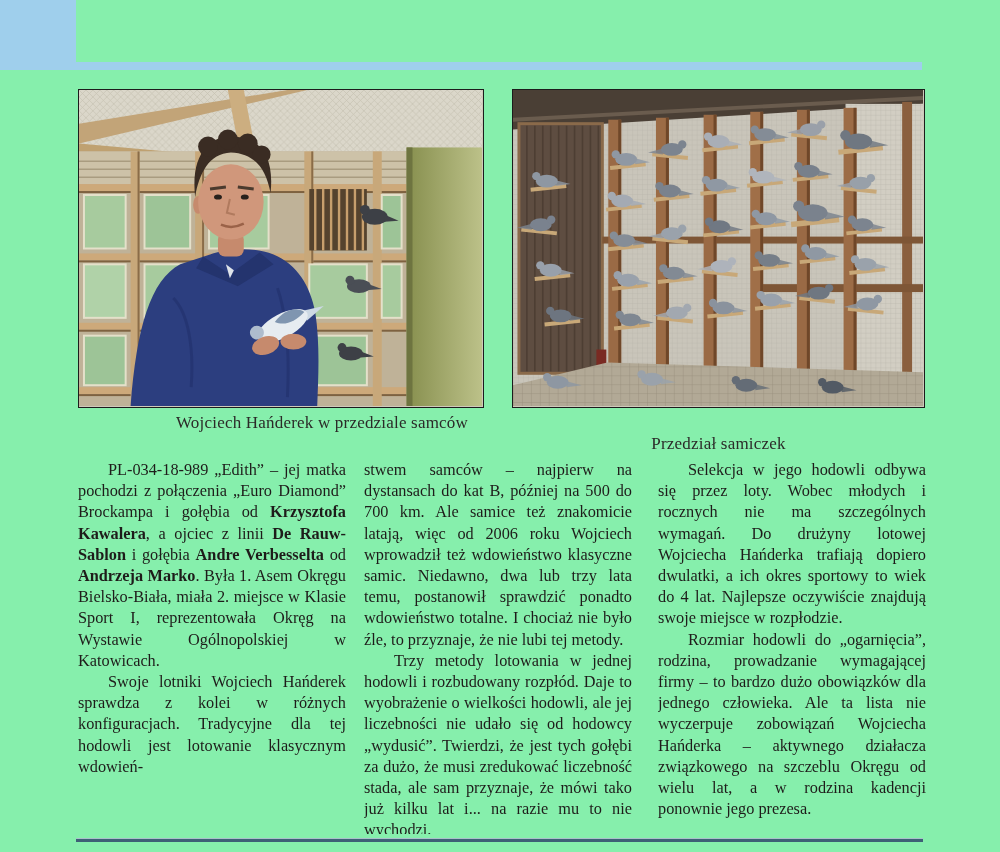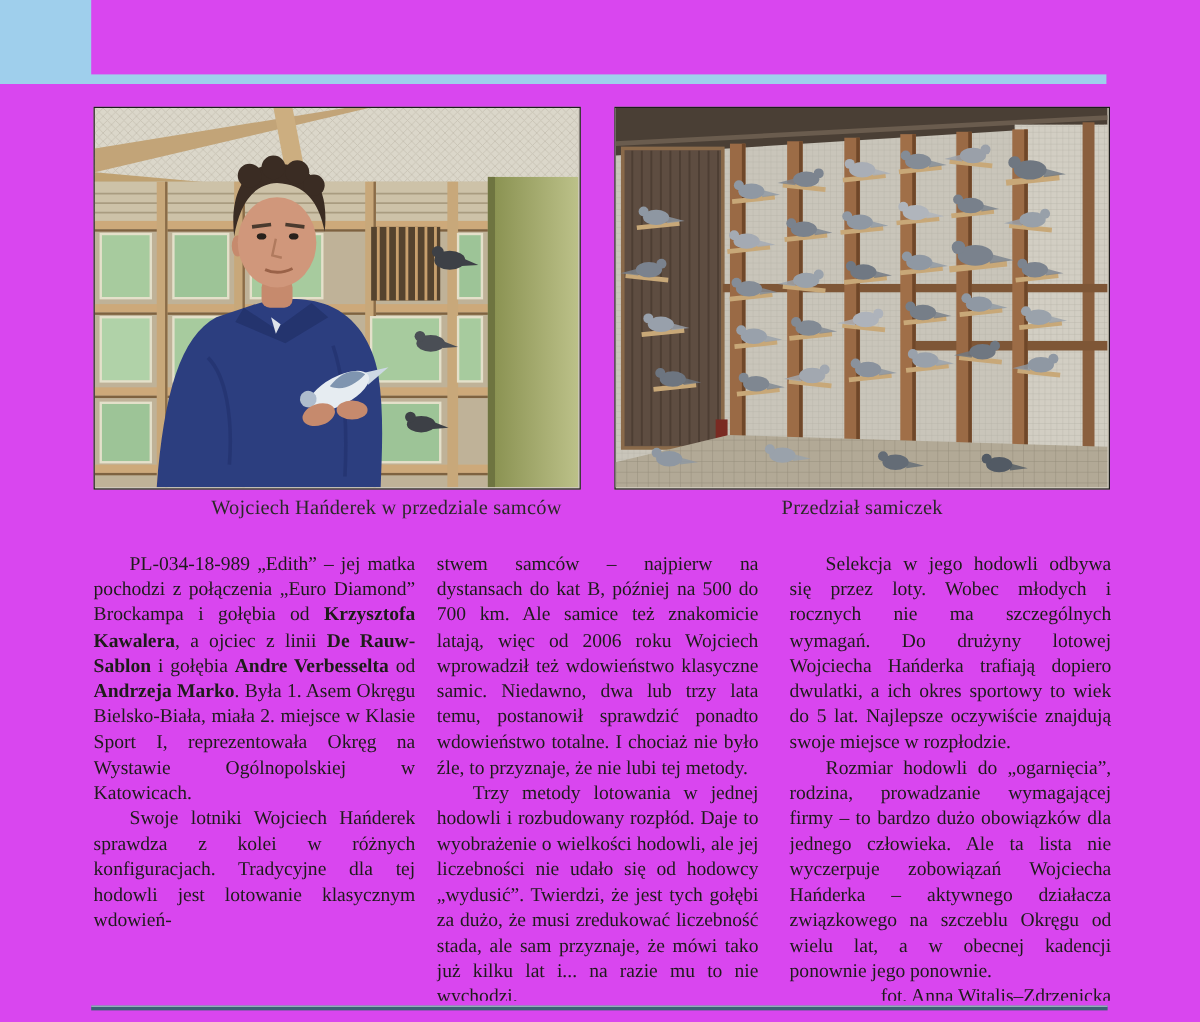--- a/index.html
+++ b/index.html
@@ -1,32 +1,32 @@
 <!DOCTYPE html>
 <html lang="pl"><head>
 <meta charset="utf-8">
 <style>
   html,body{margin:0;padding:0;}
   body{background:#ffffff;font-family:"Liberation Serif","DejaVu Serif",serif;}
-  .page{position:relative;width:1000px;height:852px;background:#d946ef;overflow:hidden;}
+  .page{position:relative;width:1000px;height:852px;background:#86efac;overflow:hidden;}
 
   
   .corner-square{position:absolute;left:0;top:0;width:76px;height:70px;}
   .top-bar{position:absolute;left:0;top:62px;width:922px;height:8px;}
 
   
   .photo{position:absolute;margin:0;border:1.6px solid #1c1c1c;box-sizing:border-box;background:#cfc9bb;}
   .photo svg{display:block;}
   .photo1{left:78px;top:89px;width:406px;height:319px;}
   .photo2{left:512px;top:89px;width:413px;height:319px;}
 
   .caption{position:absolute;top:413px;height:24px;text-align:center;
            font-size:17px;color:#2b2a28;letter-spacing:0.2px;}
   .caption1{left:78px;width:488px;}
-  .caption2{left:512px;width:413px;}
+  .caption2{left:512px;width:413px;margin-top:21px;}
 
   
   .col{position:absolute;top:459px;width:268px;height:375px;
        font-size:16.3px;line-height:21.2px;text-align:justify;color:#1e1c1a;overflow:hidden;}
   .col1{left:78px;}
   .col2{left:364px;}
   .col3{left:658px;}
   .para{margin:0;}
   .para.indent{text-indent:30px;}
   .para.right{text-align:right;}
@@ -251,19 +251,18 @@
 
   <div class="col col1">
       <p class="para indent"><span>PL-034-18-989 „Edith” – jej matka pochodzi z połączenia „Euro Diamond” Brockampa i gołębia od </span><b>Krzysztofa Kawalera</b><span>, a ojciec z linii </span><b>De Rauw-Sablon</b><span> i gołębia </span><b>Andre Verbesselta</b><span> od </span><b>Andrzeja Marko</b><span>. Była 1. Asem Okręgu Bielsko-Biała, miała 2. miejsce w Klasie Sport I, reprezentowała Okręg na Wystawie Ogólnopolskiej w Katowicach.</span></p>
       <p class="para indent"><span>Swoje lotniki Wojciech Hańderek sprawdza z kolei w różnych konfiguracjach. Tradycyjne dla tej hodowli jest lotowanie klasycznym wdowień-</span></p>
     </div>
   <div class="col col2">
       <p class="para"><span>stwem samców – najpierw na dystansach do kat B, później na 500 do 700 km. Ale samice też znakomicie latają, więc od 2006 roku Wojciech wprowadził też wdowieństwo klasyczne samic. Niedawno, dwa lub trzy lata temu, postanowił sprawdzić ponadto wdowieństwo totalne. I chociaż nie było źle, to przyznaje, że nie lubi tej metody.</span></p>
       <p class="para indent"><span>Trzy metody lotowania w jednej hodowli i rozbudowany rozpłód. Daje to wyobrażenie o wielkości hodowli, ale jej liczebności nie udało się od hodowcy „wydusić”. Twierdzi, że jest tych gołębi za dużo, że musi zredukować liczebność stada, ale sam przyznaje, że mówi tako już kilku lat i... na razie mu to nie wychodzi.</span></p>
     </div>
   <div class="col col3">
-      <p class="para indent"><span>Selekcja w jego hodowli odbywa się przez loty. Wobec młodych i rocznych nie ma szczególnych wymagań. Do drużyny lotowej Wojciecha Hańderka trafiają dopiero dwulatki, a ich okres sportowy to wiek do 5 lat. Najlepsze oczywiście znajdują swoje miejsce w rozpłodzie.</span></p>
-      <p class="para indent"><span>Rozmiar hodowli do „ogarnięcia”, rodzina, prowadzanie wymagającej firmy – to bardzo dużo obowiązków dla jednego człowieka. Ale ta lista nie wyczerpuje zobowiązań Wojciecha Hańderka – aktywnego działacza związkowego na szczeblu Okręgu od wielu lat, a w obecnej kadencji ponownie jego ponownie.</span></p>
-      <p class="para right"><span>fot. Anna Witalis–Zdrzenicka</span></p>
+      <p class="para indent"><span>Selekcja w jego hodowli odbywa się przez loty. Wobec młodych i rocznych nie ma szczególnych wymagań. Do drużyny lotowej Wojciecha Hańderka trafiają dopiero dwulatki, a ich okres sportowy to wiek do 4 lat. Najlepsze oczywiście znajdują swoje miejsce w rozpłodzie.</span></p>
+      <p class="para indent"><span>Rozmiar hodowli do „ogarnięcia”, rodzina, prowadzanie wymagającej firmy – to bardzo dużo obowiązków dla jednego człowieka. Ale ta lista nie wyczerpuje zobowiązań Wojciecha Hańderka – aktywnego działacza związkowego na szczeblu Okręgu od wielu lat, a w rodzina kadencji ponownie jego prezesa.</span></p>
     </div>
 
   <div class="bottom-rule" style="background: rgb(62, 96, 118);"></div>
 </div>
 
 </body></html>

